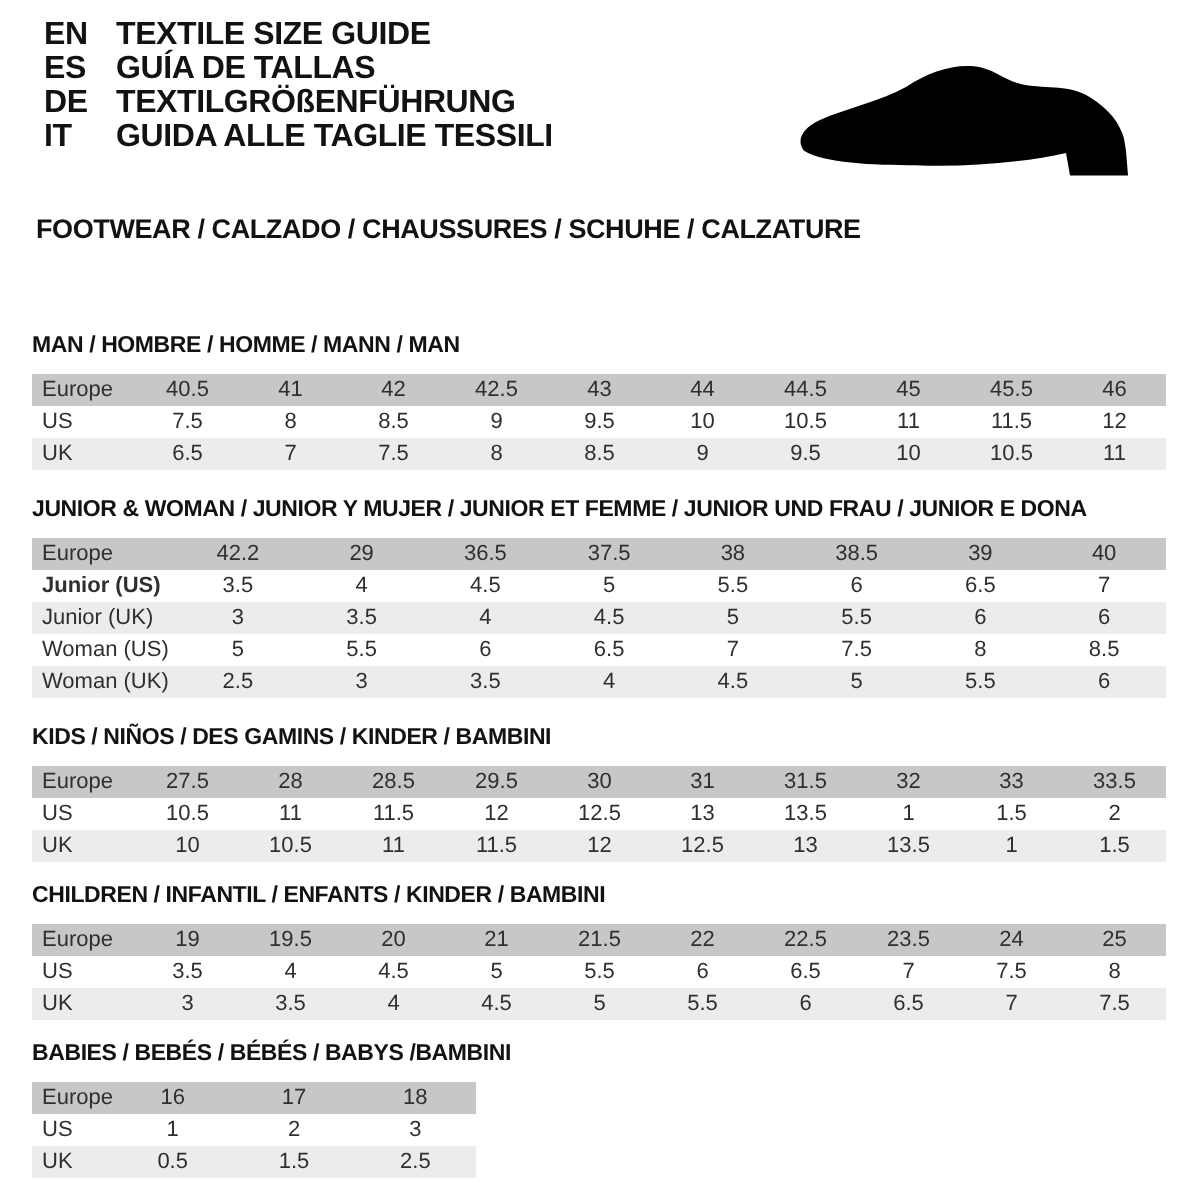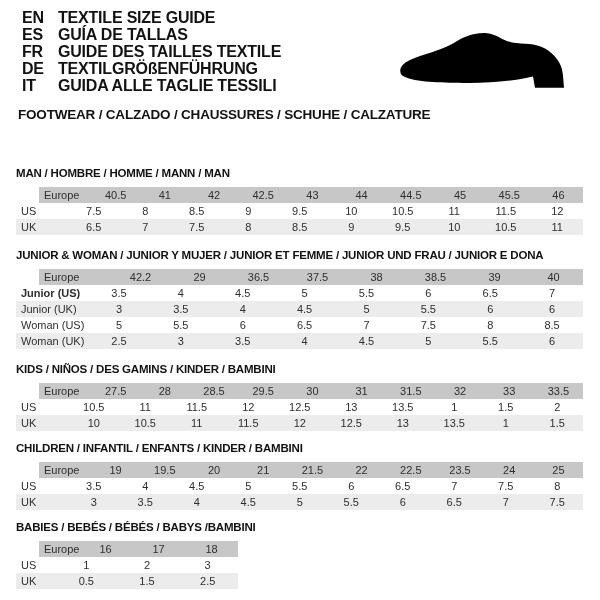--- a/index.html
+++ b/index.html
@@ -57,21 +57,21 @@
     letter-spacing:-0.2px;
     white-space:nowrap;
   }
   .size-table{width:100%;}
   .size-row{
     display:flex;align-items:center;
     height:16px;
     font-size:11px;
     color:var(--text);
   }
-  .size-row.header{background:var(--header-row-bg);margin-left:23px;}
+  .size-row.header{background:var(--header-row-bg);}
   .size-row.plain{background:var(--row-bg);}
   .size-row.alt{background:var(--alt-row-bg);}
   .row-label{
     flex:0 0 auto;
     padding-left:5px;
     text-align:left;
     white-space:nowrap;
   }
   .cell{
     flex:1 1 0;
@@ -88,24 +88,20 @@
 <body>
 
 <div class="lang-block">
     <div class="lang-row">
       <span class="lang-code">EN</span>
       <span class="lang-label">TEXTILE SIZE GUIDE</span>
     </div>
     <div class="lang-row">
       <span class="lang-code">ES</span>
       <span class="lang-label">GUÍA DE TALLAS</span>
-    </div>
-    <div class="lang-row">
-      <span class="lang-code">FR</span>
-      <span class="lang-label">GUIDE DES TAILLES TEXTILE</span>
     </div>
     <div class="lang-row">
       <span class="lang-code">DE</span>
       <span class="lang-label">TEXTILGRÖßENFÜHRUNG</span>
     </div>
     <div class="lang-row">
       <span class="lang-code">IT</span>
       <span class="lang-label">GUIDA ALLE TAGLIE TESSILI</span>
     </div>
   </div>

